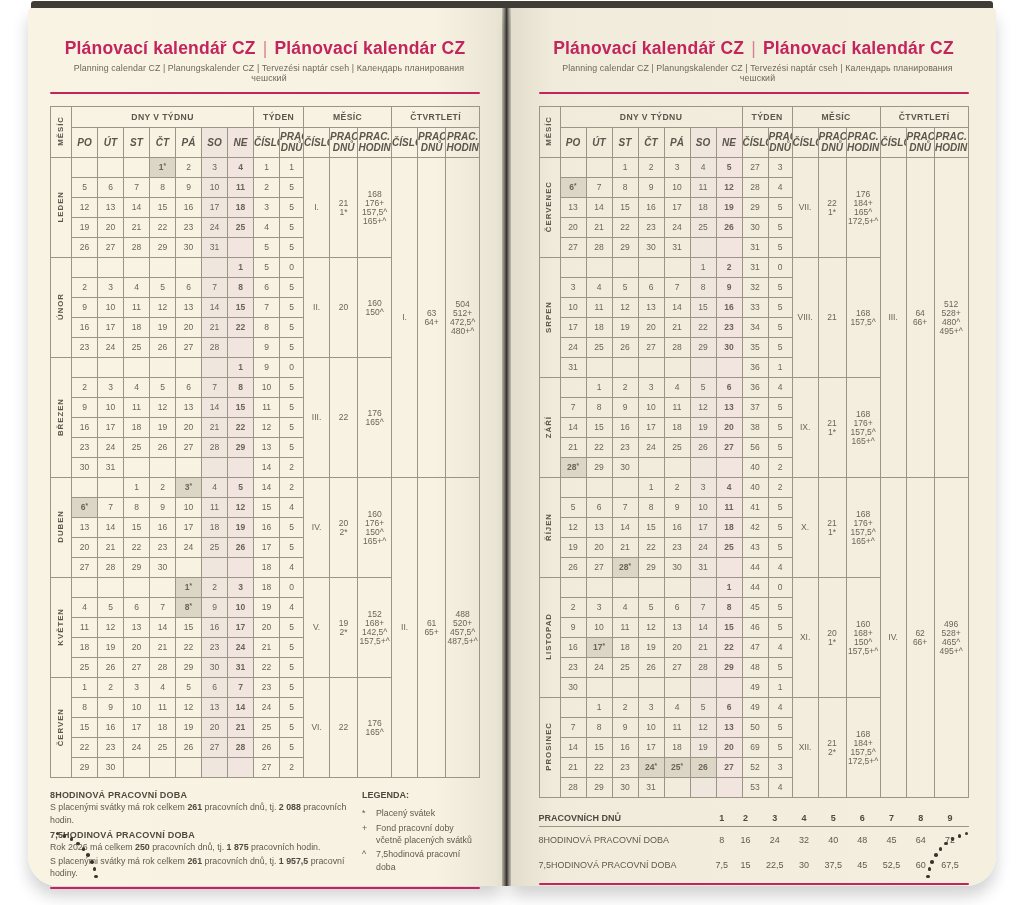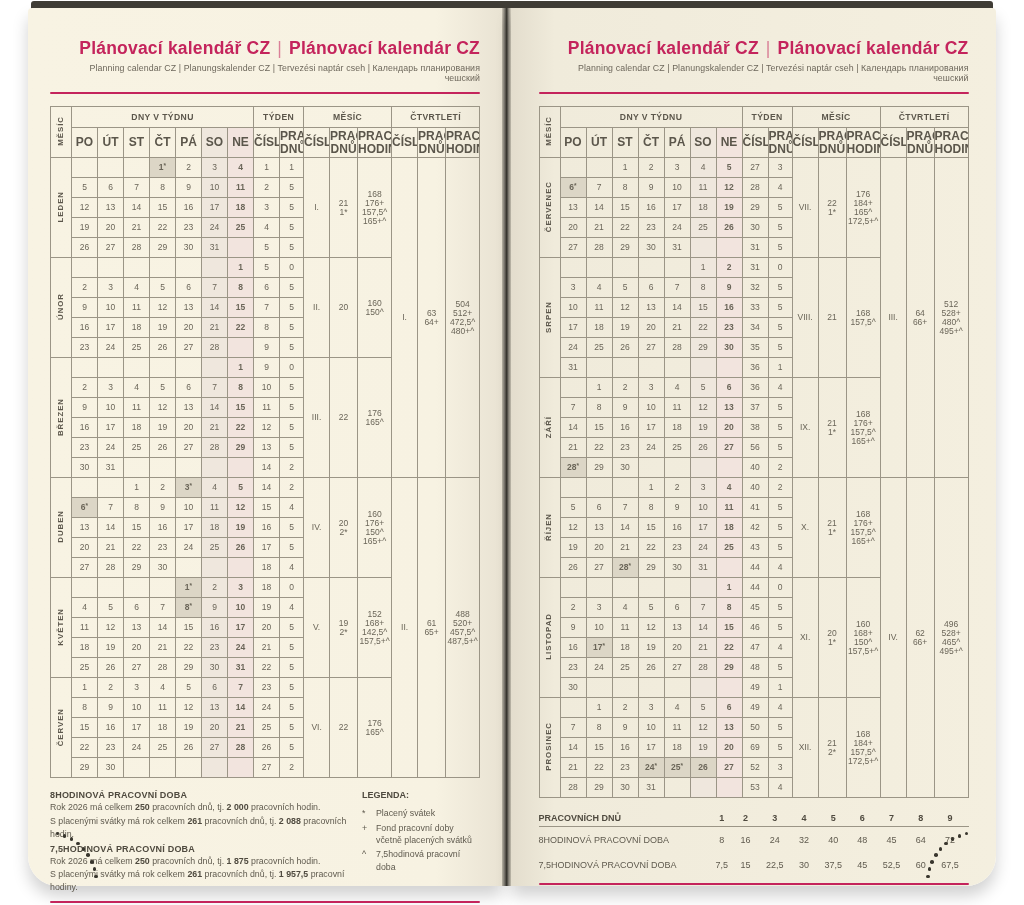--- a/index.html
+++ b/index.html
@@ -9,34 +9,34 @@
   .top-edge{position:absolute;left:3px;top:-7px;right:3px;height:11px;background:#403d36;border-radius:3px;}
   .pages{position:absolute;inset:0;display:flex;}
   .page{position:relative;height:878px;box-shadow:0 10px 16px rgba(0,0,0,.18);}
   .page.left{width:474px;background:linear-gradient(90deg,#f8f3e3 0%,#f7f2e2 86%,#e9e3d3 100%);
              border-radius:4px 0 0 30px;}
   .page.right{width:485px;background:linear-gradient(90deg,#e3ddcd 0%,#f0ebdb 9%,#f4efdf 100%);
               border-radius:0 4px 30px 0;}
   .gutter{width:9px;height:878px;background:linear-gradient(90deg,#cfc9b9,#7d7970 30%,#38362f 52%,#8b877d 72%,#d9d3c3);}
   .page-inner{position:relative;width:430px;margin:0 auto;}
   
-  .cal-header{padding-top:31px;text-align:right;}
+  .cal-header{padding-top:31px;text-align:center;}
   .title{margin:0;font-size:17.5px;line-height:1.1;font-weight:bold;color:#c4245c;letter-spacing:.2px;}
   .tsep{font-weight:400;opacity:.55;padding:0 7px;}
   .subtitle{margin:5px 0 0 8px;font-size:8.8px;color:#6d675b;letter-spacing:.1px;}
   .rule{height:2px;background:#c4245c;margin-top:9px;border-radius:1px;}
   .rule.bottom{margin-top:6px;}
   
   table.cal{border-collapse:collapse;table-layout:fixed;width:430px;margin-top:12px;
             border:1.4px solid #8d877a;}
   table.cal th,table.cal td{border:1px solid #9b9586;padding:0;text-align:center;vertical-align:middle;
             color:#6a6558;font-size:8.5px;line-height:1.05;overflow:hidden;}
   table.cal thead th{font-weight:bold;color:#5b564b;}
   tr.gh th{height:20px;font-size:8.6px;letter-spacing:.4px;}
-  tr.sh th{height:29px;font-size:12px;}
+  tr.sh th{height:29px;font-size:10px;font-style:italic;}
   th.pre,td.pre{white-space:pre-line;}
   th.mes-v{width:21px;}
   .vtext{display:inline-block;writing-mode:vertical-rl;transform:rotate(180deg);
          letter-spacing:1px;font-size:7.8px;font-weight:bold;color:#5b564b;}
   td.mlabel{background:#f2ecdc00;}
   tbody td{height:19px;}
   td.sat,th.sat{background:#efe7dd;}
   td.sun,th.sun{background:#f2e4de;color:#c22352;font-weight:bold;}
   th.sun{color:#c22352;}
   td.hol{background:#dcd6c6;color:#c22352;font-weight:bold;}
@@ -517,21 +517,20 @@
                   <td class="dc sat"></td>
                   <td class="dc sun"></td>
                   <td class="wk">27</td>
                   <td class="wk">2</td>
                 </tr>
               </tbody>
             </table>
           <footer class="foot-left">
             <div class="foot-text">
                 <h3>8HODINOVÁ PRACOVNÍ DOBA</h3>
-                <p>Rok 2026 má celkem <b>250</b> pracovních dnů, tj. <b>2 000</b> pracovních hodin.</p>
                 <p>S placenými svátky má rok celkem <b>261</b> pracovních dnů, tj. <b>2 088</b> pracovních hodin.</p>
                 <h3>7,5HODINOVÁ PRACOVNÍ DOBA</h3>
                 <p>Rok 2026 má celkem <b>250</b> pracovních dnů, tj. <b>1 875</b> pracovních hodin.</p>
                 <p>S placenými svátky má rok celkem <b>261</b> pracovních dnů, tj. <b>1 957,5</b> pracovní hodiny.</p>
               </div>
             <div class="legend">
                 <h3>LEGENDA:</h3>
                 <div class="leg-item">
                   <span class="sym">*</span>
                   <span class="txt">Placený svátek</span>

